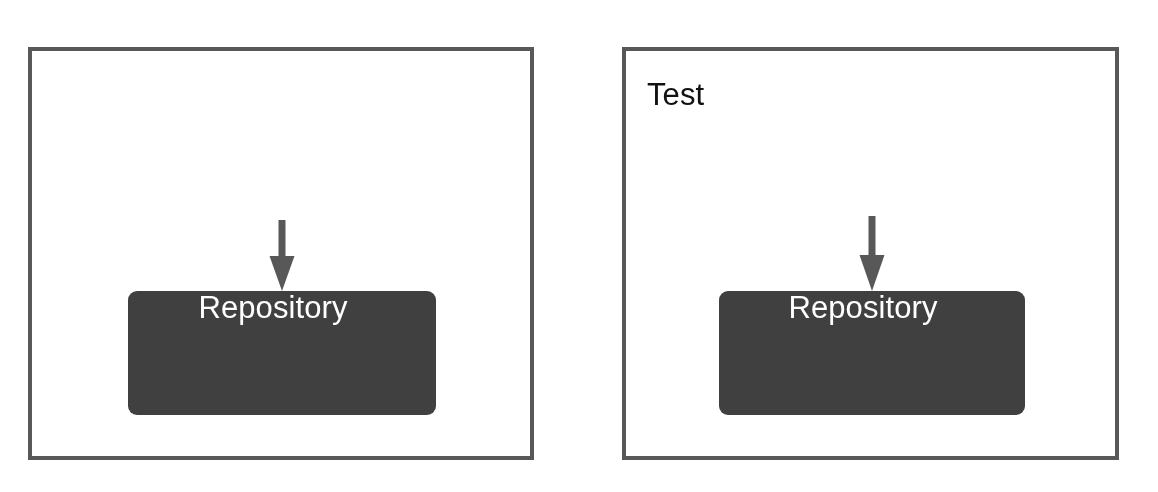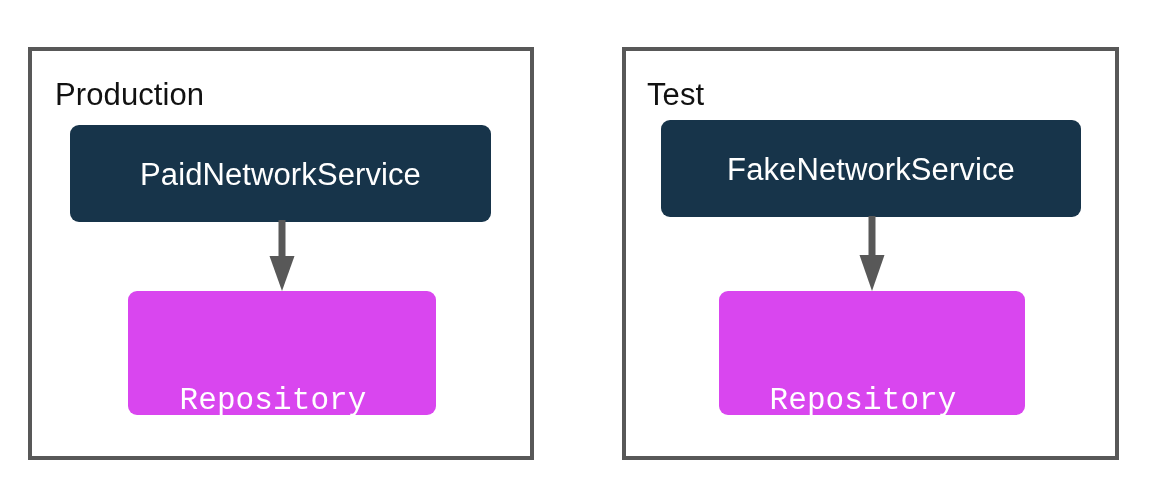--- a/index.html
+++ b/index.html
@@ -55,26 +55,25 @@
     letter-spacing: 0.1px;
     white-space: nowrap;
     position: relative;
     top: 1px;
   }
 
   
   .node-repo {
     position: absolute;
     box-sizing: border-box;
-    background: #d946ef;
+    background: #404040;
     border-radius: 9px;
     display: flex;
-    align-items: flex-end;
+    align-items: flex-start;
     justify-content: center;
-    font-family: Liberation Mono, monospace;
   }
   .node-repo .node-text {
     color: #ffffff;
     font-size: 31px;
     line-height: 31px;
     font-weight: 400;
     letter-spacing: 0.1px;
     white-space: nowrap;
     position: relative;
     top: 1px;
@@ -87,42 +86,35 @@
     overflow: visible;
   }
 </style>
 </head>
 <body>
 
 <div id="canvas">
 
   <div class="env-box" style="left:28px; top:47px; width:506px; height:413px;"></div>
 
-  <div class="env-label" style="left:55px; top:79px;">Production</div>
 
-  <div class="node-service" style="left:70px; top:125px; width:421px; height:97px;">
-    <span class="node-text">PaidNetworkService</span>
-  </div>
 
   <svg class="arrow-svg" style="left:268px; top:220px;" width="28" height="73" viewBox="0 0 28 73">
     <line x1="14" y1="0" x2="14" y2="42" stroke="#585858" stroke-width="7"></line>
     <polygon points="1.5,36 26.5,36 14,71" fill="#585858"></polygon>
   </svg>
 
   <div class="node-repo" style="left:128px; top:291px; width:308px; height:124px;">
     <span class="node-text">Repository</span>
   </div>
 
   <div class="env-box" style="left:622px; top:47px; width:497px; height:413px;"></div>
 
   <div class="env-label" style="left:647px; top:79px;text-align:right;">Test</div>
 
-  <div class="node-service" style="left:661px; top:120px; width:420px; height:97px;">
-    <span class="node-text">FakeNetworkService</span>
-  </div>
 
   <svg class="arrow-svg" style="left:858px; top:216px;" width="28" height="77" viewBox="0 0 28 77">
     <line x1="14" y1="0" x2="14" y2="45" stroke="#585858" stroke-width="7"></line>
     <polygon points="1.5,39 26.5,39 14,75" fill="#585858"></polygon>
   </svg>
 
   <div class="node-repo" style="left:719px; top:291px; width:306px; height:124px;">
     <span class="node-text">Repository</span>
   </div>
 

